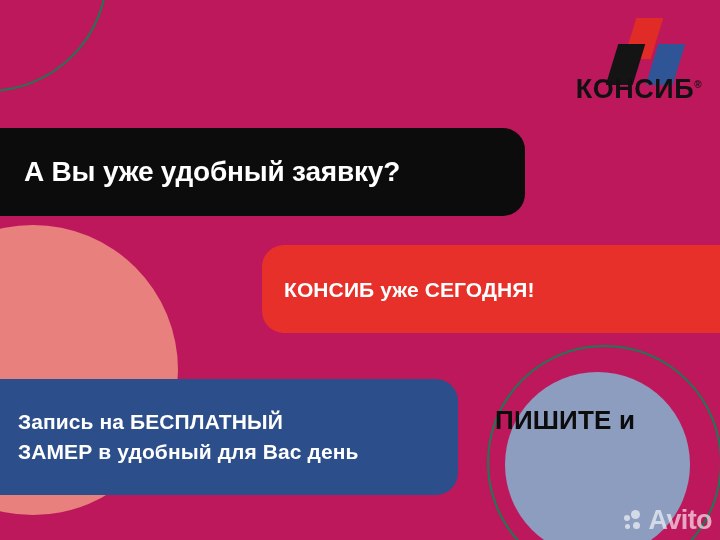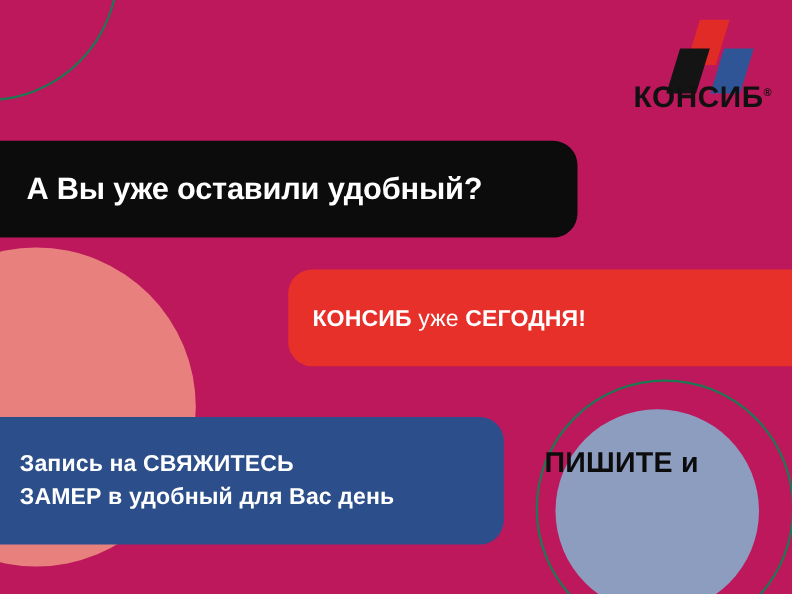--- a/index.html
+++ b/index.html
@@ -132,21 +132,21 @@
     padding-left: 22px;
     padding-right: 20px;
   }
   #banner-contact-text {
     color: #ffffff;
     font-size: 21px;
     font-weight: 700;
     line-height: 27px;
     letter-spacing: 0.1px;
   }
-  #banner-contact-text .soft { font-weight: 400; }
+  #banner-contact-text .soft { font-weight: 700; }
 
   #banner-measure {
     left: -24px;
     top: 379px;
     width: 482px;
     height: 116px;
     background: #2C4E8A;
     border-radius: 22px;
     padding-left: 42px;
     padding-right: 18px;
@@ -224,34 +224,43 @@
       <span class="logo-par" id="logo-par-red"></span>
       <span class="logo-par" id="logo-par-black"></span>
       <span class="logo-par" id="logo-par-blue"></span>
     </div>
     <div id="logo-wordmark">
       <span>КОНСИБ</span><span id="logo-reg">®</span>
     </div>
   </div>
 
   <div class="banner" id="banner-headline">
-    <span id="banner-headline-text">А Вы уже оставили удобный?</span>
+    <span id="banner-headline-text">А Вы уже удобный заявку?</span>
   </div>
 
   <div class="banner" id="banner-contact">
     <div id="banner-contact-text">
       <div><span>КОНСИБ</span><span class="soft"> уже </span><span>СЕГОДНЯ!</span></div>
     </div>
   </div>
 
   <div class="banner" id="banner-measure">
     <div id="banner-measure-text">
-      <div>Запись на СВЯЖИТЕСЬ</div>
+      <div>Запись на БЕСПЛАТНЫЙ</div>
       <div>ЗАМЕР в удобный для Вас день</div>
     </div>
   </div>
 
   <div id="cta-write-call">
     <div>ПИШИТЕ и</div>
   </div>
 
+  <div id="avito-watermark">
+    <span id="avito-dots">
+      <i></i>
+        <i></i>
+        <i></i>
+        <i></i>
+    </span>
+    <span id="avito-word">Avito</span>
+  </div>
 
 </div>
 
 </body></html>

